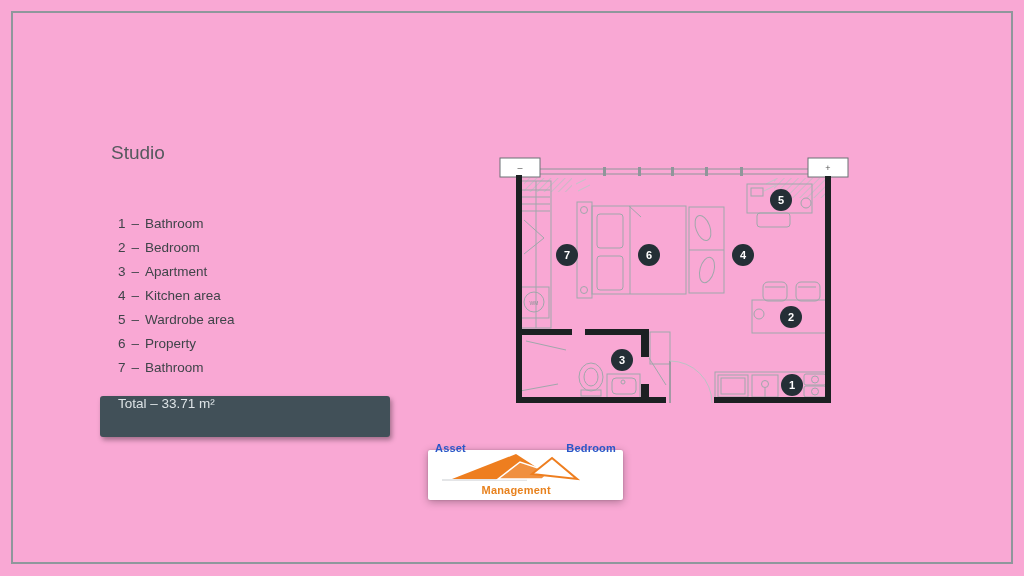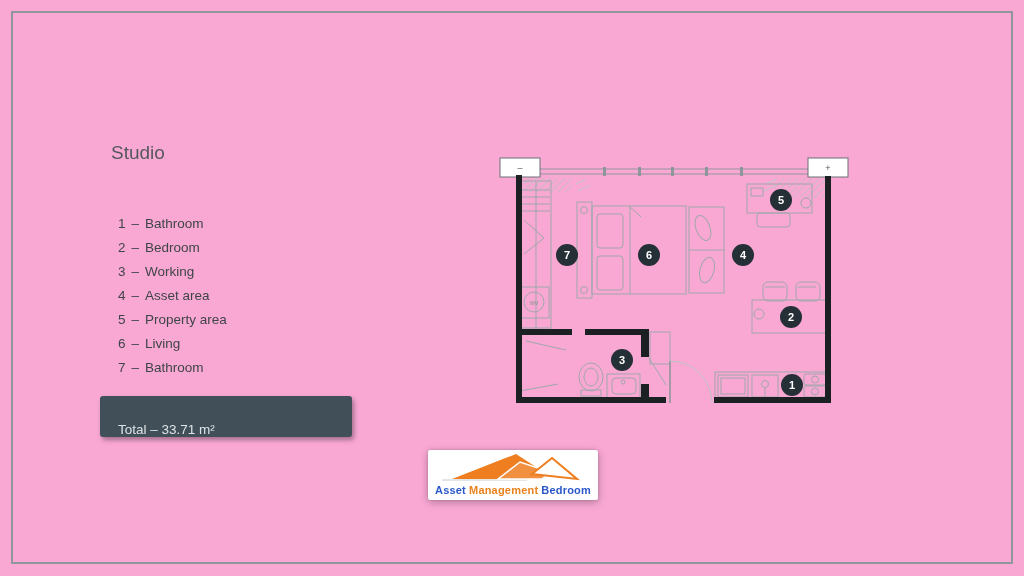--- a/index.html
+++ b/index.html
@@ -15,49 +15,49 @@
   .title{
     position:absolute;left:111px;top:140px;
     font-size:19px;line-height:26px;color:#55595e;font-weight:400;
   }
   
   .legend{position:absolute;left:118px;top:211px;color:#3f4449;font-size:13.5px;}
   .legend-row{height:24px;display:flex;align-items:center;}
   .legend-row .sep{margin:0 6px;}
   
   .total-box{
-    position:absolute;left:100px;top:396px;width:252px;height:41px;
+    position:absolute;left:100px;top:396px;width:290px;height:41px;
     background:#415058;color:#dde3e6;font-size:13.5px;
-    display:flex;align-items:flex-end;padding-left:18px;box-sizing:border-box;
+    display:flex;align-items:flex-start;padding-left:18px;box-sizing:border-box;
     border-radius:3px;box-shadow:2px 3px 5px rgba(0,0,0,.35);
   }
   
   .plan-svg{position:absolute;left:0;top:0;width:1024px;height:576px;}
   
   .marker{
     position:absolute;width:22px;height:22px;border-radius:50%;
     background:#242f36;color:#ffffff;font-size:11px;font-weight:bold;
     display:flex;align-items:center;justify-content:center;
   }
   .m1{left:781px;top:374px}.m2{left:780px;top:306px}.m3{left:611px;top:349px}
   .m4{left:732px;top:244px}.m5{left:770px;top:189px}.m6{left:638px;top:244px}
   .m7{left:556px;top:244px}
   
   .logo{
     position:absolute;left:428px;top:450px;width:170px;height:50px;background:#fff;
-    border-radius:2px;box-shadow:0 2px 8px rgba(0,0,0,.30),0 0 2px rgba(0,0,0,.2);
+    border-radius:2px;box-shadow:0 2px 8px rgba(0,0,0,.30),0 0 2px rgba(0,0,0,.2);padding-left:25px;
   }
   .logo svg{position:absolute;left:0;top:0;}
   .logo-words{
     position:absolute;left:0;bottom:4px;width:100%;box-sizing:border-box;
     display:flex;justify-content:space-between;padding:0 7px;
     font-size:11px;font-weight:bold;letter-spacing:.2px;
   }
   .logo-blue{color:#2b57c8;}
-  .logo-orange{color:#e8821e;}
+  .logo-orange{color:#e8821e;margin-top:42px;}
 </style>
 </head>
 <body>
 
 <div class="slide">
   <div class="frame"></div>
 
   <div class="title">
     <div>Studio</div>
   </div>
@@ -69,36 +69,36 @@
         <span>Bathroom</span>
       </div>
     <div class="legend-row">
         <span>2</span>
         <span class="sep">–</span>
         <span>Bedroom</span>
       </div>
     <div class="legend-row">
         <span>3</span>
         <span class="sep">–</span>
-        <span>Working</span>
+        <span>Apartment</span>
       </div>
     <div class="legend-row">
         <span>4</span>
         <span class="sep">–</span>
-        <span>Asset area</span>
+        <span>Kitchen area</span>
       </div>
     <div class="legend-row">
         <span>5</span>
         <span class="sep">–</span>
-        <span>Property area</span>
+        <span>Wardrobe area</span>
       </div>
     <div class="legend-row">
         <span>6</span>
         <span class="sep">–</span>
-        <span>Living</span>
+        <span>Property</span>
       </div>
     <div class="legend-row">
         <span>7</span>
         <span class="sep">–</span>
         <span>Bathroom</span>
       </div>
   </div>
 
   <div class="total-box">
     <span>Total – 33.71 m²</span>

